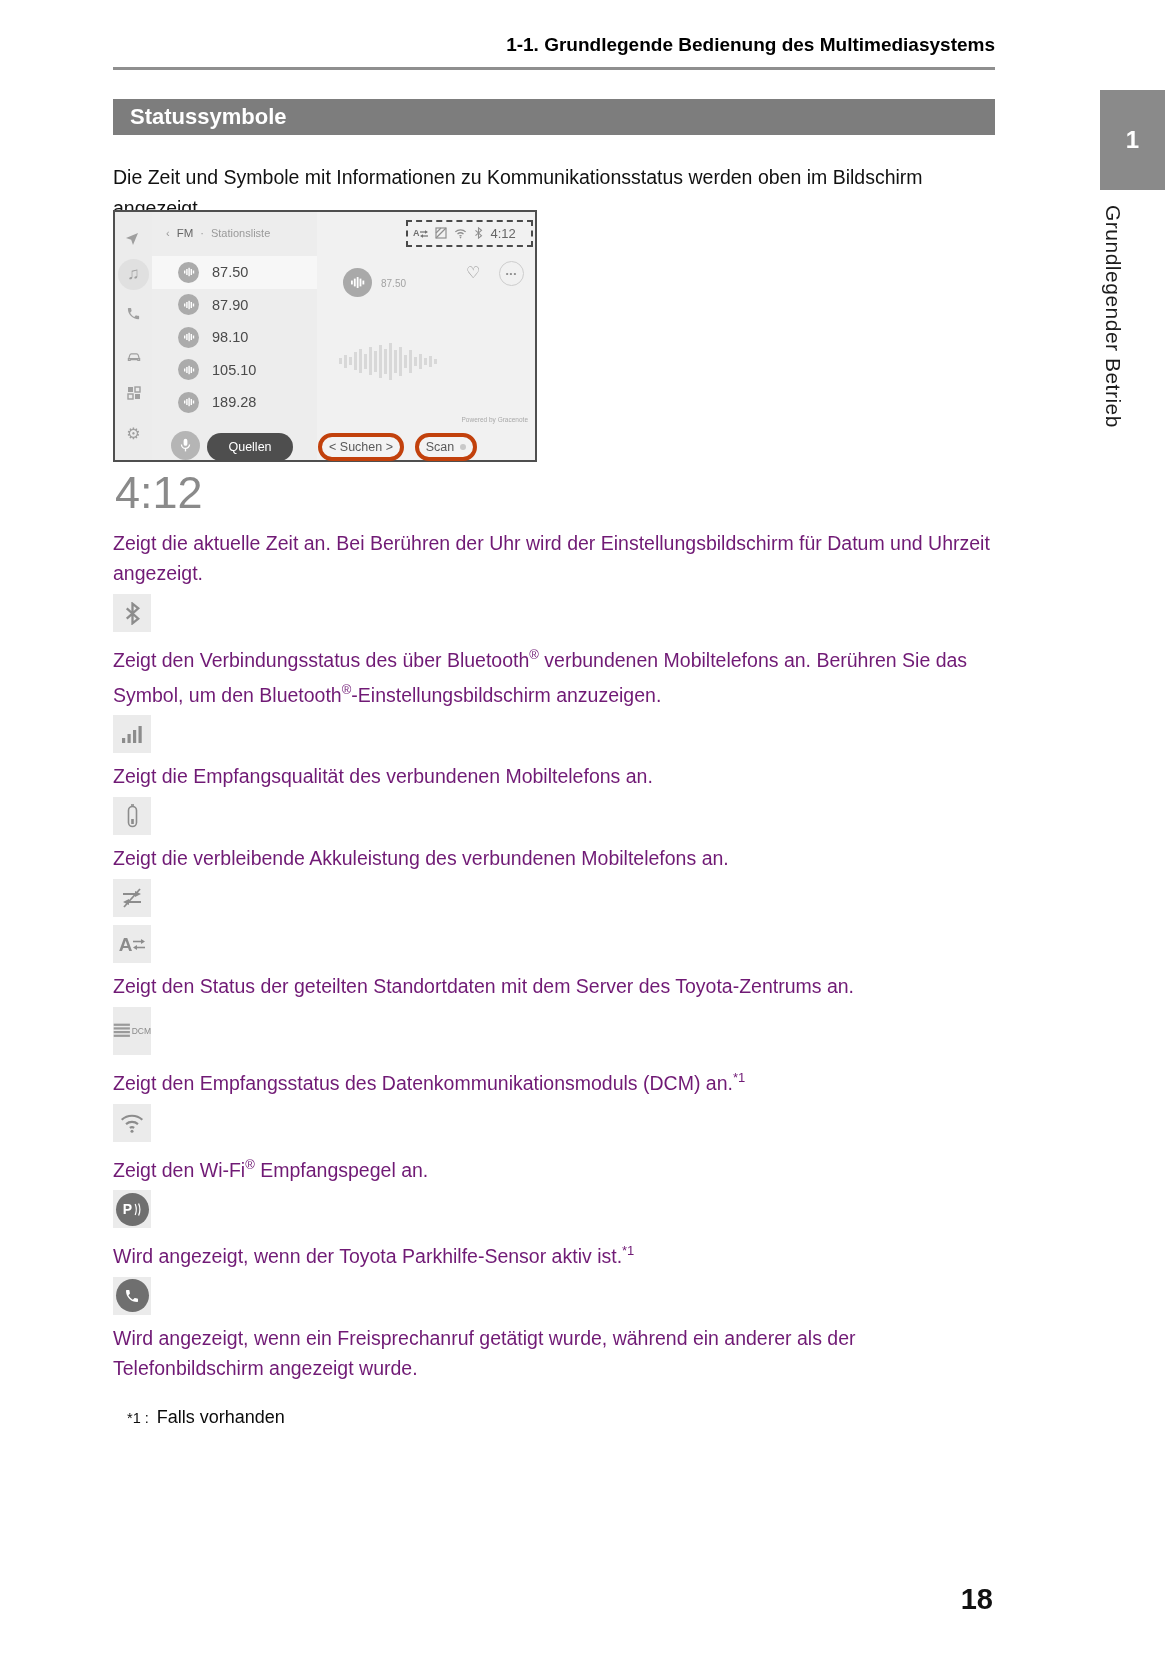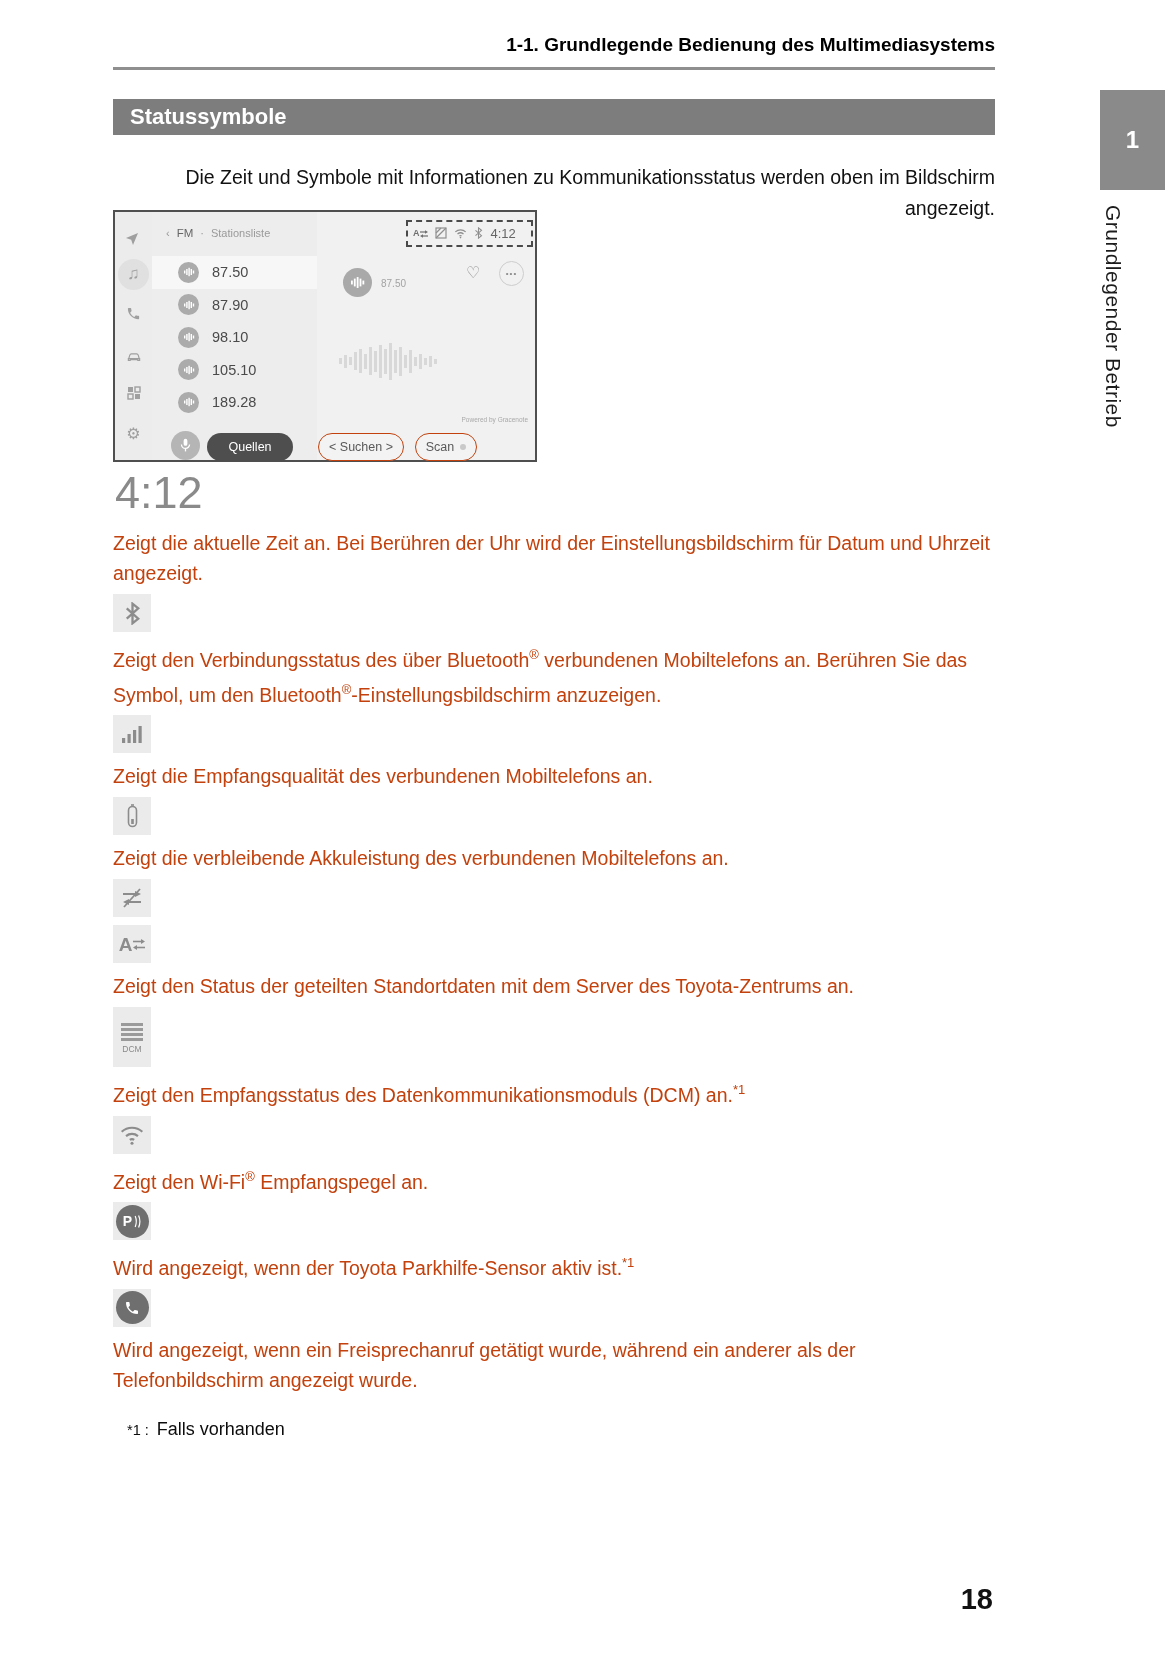--- a/index.html
+++ b/index.html
@@ -5,21 +5,21 @@
   html,body{margin:0;padding:0;}
   body{
     width:1165px;height:1653px;position:relative;background:#ffffff;
     font-family:"Liberation Sans", sans-serif;color:#111;overflow:hidden;
   }
   
   .page-header{position:absolute;top:34px;right:170px;font-size:19px;font-weight:bold;color:#000000;}
   .header-rule{position:absolute;left:113px;top:67px;width:882px;height:3px;background:#8f8f8f;}
   .section-bar{position:absolute;left:113px;top:99px;width:882px;height:36px;background:#7d7d7d;}
   .section-bar span{display:block;color:#fff;font-weight:bold;font-size:22px;line-height:36px;padding-left:17px;}
-  .intro{position:absolute;left:113px;top:142px;width:882px;font-size:19.5px;line-height:31px;text-align:right;}
+  .intro{position:absolute;left:113px;top:142px;width:882px;font-size:19.5px;line-height:31px;}
   .page-number{position:absolute;top:1583px;right:172px;font-size:29px;font-weight:bold;}
   
   .chapter-tab{position:absolute;left:1100px;top:90px;width:65px;height:100px;background:#8a8a8a;
     display:flex;align-items:center;justify-content:center;color:#fff;font-size:24px;font-weight:bold;}
   .chapter-title{position:absolute;left:1101px;top:205px;height:300px;writing-mode:vertical-rl;
     font-size:21px;color:#1c1c1c;letter-spacing:.5px;}
   
   .device{position:absolute;left:113px;top:210px;width:424px;height:252px;border:2px solid #4f4f4f;
     background:#f1f1f1;box-sizing:border-box;}
   .rail{position:absolute;left:0;top:0;width:37px;height:100%;background:#ececec;}
@@ -44,32 +44,32 @@
   .np-more{position:absolute;left:384px;top:49px;width:23px;height:23px;border:1px solid #cdcdcd;border-radius:50%;
     display:flex;align-items:center;justify-content:center;font-size:8px;letter-spacing:1px;color:#8a8a8a;}
   .waveform{position:absolute;left:224px;top:124px;width:100px;height:50px;display:flex;align-items:center;gap:2px;}
   .waveform i{display:block;width:3px;background:#d8d8d8;}
   .powered{position:absolute;right:7px;top:204px;font-size:6.5px;color:#a9a9a9;}
   .mic-btn{position:absolute;left:56px;top:219px;width:29px;height:29px;border-radius:50%;background:#b5b5b5;
     display:flex;align-items:center;justify-content:center;}
   .pill{position:absolute;top:221px;height:28px;border-radius:14px;display:flex;align-items:center;justify-content:center;
     font-size:12.5px;box-sizing:border-box;}
   .pill.dark{left:92px;width:86px;background:#4e4e4e;color:#fff;}
-  .pill.light{border:1px solid #c2410c;background:#f3f3f3;color:#5a5a5a;}
+  .pill.light{border:4px solid #c2410c;background:#f3f3f3;color:#5a5a5a;}
   .pill.seek{left:203px;width:86px;}
   .pill.scan{left:300px;width:62px;gap:6px;}
   .scan-dot{width:6px;height:6px;border-radius:50%;background:#c9c9c9;}
   
   .symbols{position:absolute;left:113px;top:468px;width:882px;}
   .big-clock{font-size:45px;color:#8a8a8a;line-height:50px;margin:0 0 10px 2px;}
-  .desc{font-size:19.5px;line-height:30px;margin:0 0 6px;color:#c2410c;}
+  .desc{font-size:19.5px;line-height:30px;margin:0 0 6px;color:#701a75;}
   .desc sup{font-size:13px;}
   .tile{width:38px;height:38px;background:#ebebeb;display:flex;align-items:center;justify-content:center;
     margin:4px 0 8px;}
-  .tile.tall{height:60px;flex-direction:column;gap:1px;}
+  .tile.tall{height:48px;flex-direction:row;gap:1px;}
   .dcm-label{font-size:8.5px;color:#8a8a8a;line-height:8px;}
   .circle-dark{width:33px;height:33px;border-radius:50%;background:#6f6f6f;display:flex;align-items:center;
     justify-content:center;gap:2px;}
   .circle-dark .p{color:#fff;font-size:14px;font-weight:bold;line-height:14px;}
   .a-share{display:flex;align-items:center;gap:1px;}
   .a-share .a{font-size:19px;font-weight:bold;color:#8c8c8c;line-height:19px;}
   .footnote{margin-top:24px;padding-left:14px;font-size:18px;color:#0c0c0c;}
   .footnote .fn-marker{font-size:14.5px;margin-right:8px;}
   .sb-a{display:flex;align-items:center;}
   .sb-a .a{font-size:9px;font-weight:bold;color:#6f6f6f;line-height:9px;}

